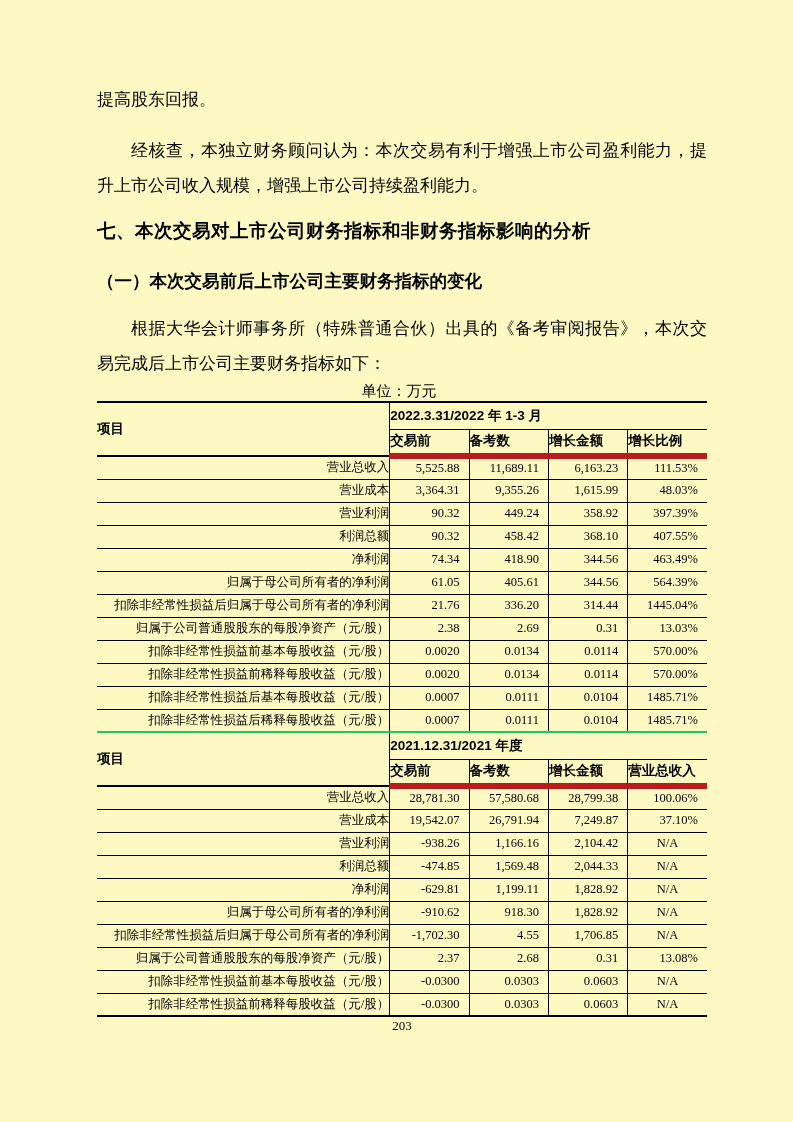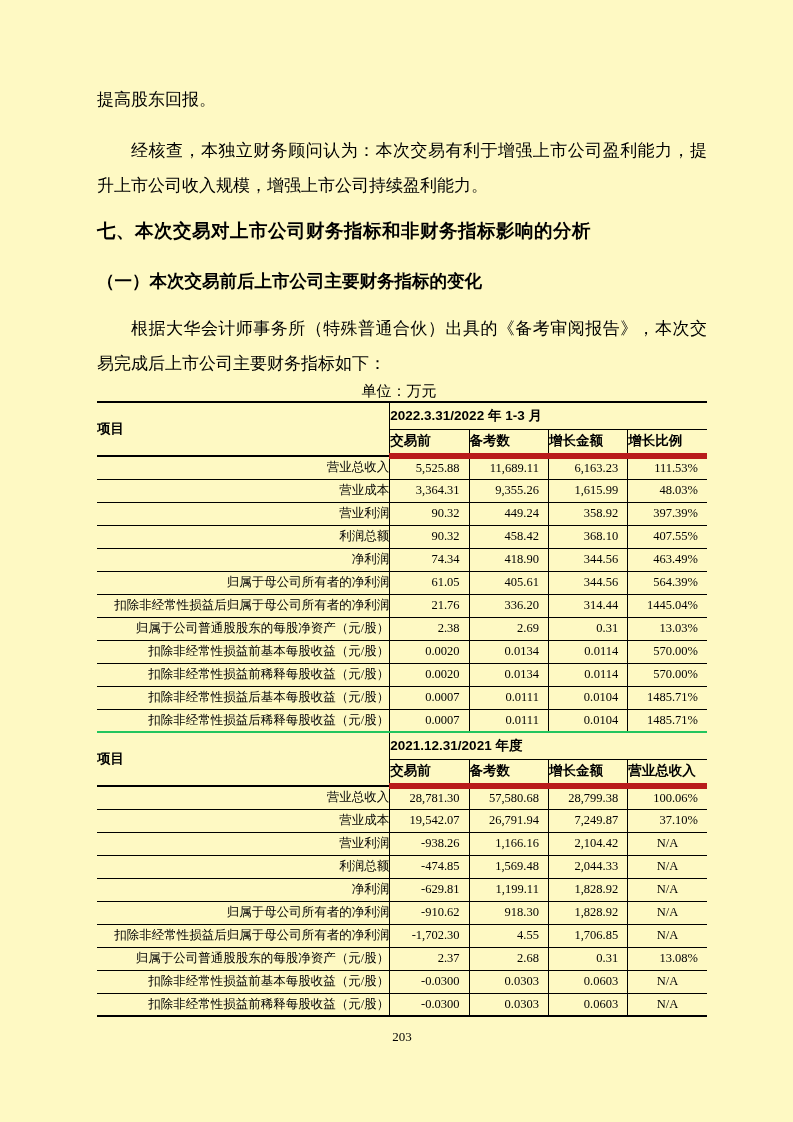--- a/index.html
+++ b/index.html
@@ -72,21 +72,20 @@
   .fin-table td { height: 23px; }
   .col-first { border-left: none !important; }
   .col-last  { border-right: none !important; }
   tr.subhdr th { border-bottom: 6px solid #b91c1c; }
   th.item-head { border-bottom: 2px solid #000; }
   tr.sec2 > th { border-top: 2px solid #22c55e; }
   td.item { text-align: right; padding-left: 7px; }
   td.num  { text-align: right; padding-right: 9px; }
   td.na   { text-align: center; padding-right: 0; }
   .page-num {
-    margin-top: 11px;
     font-size: 13px;
     line-height: 18px;
     text-align: center;
   }
 </style>
 </head>
 <body>
 
 <div class="page">
 

